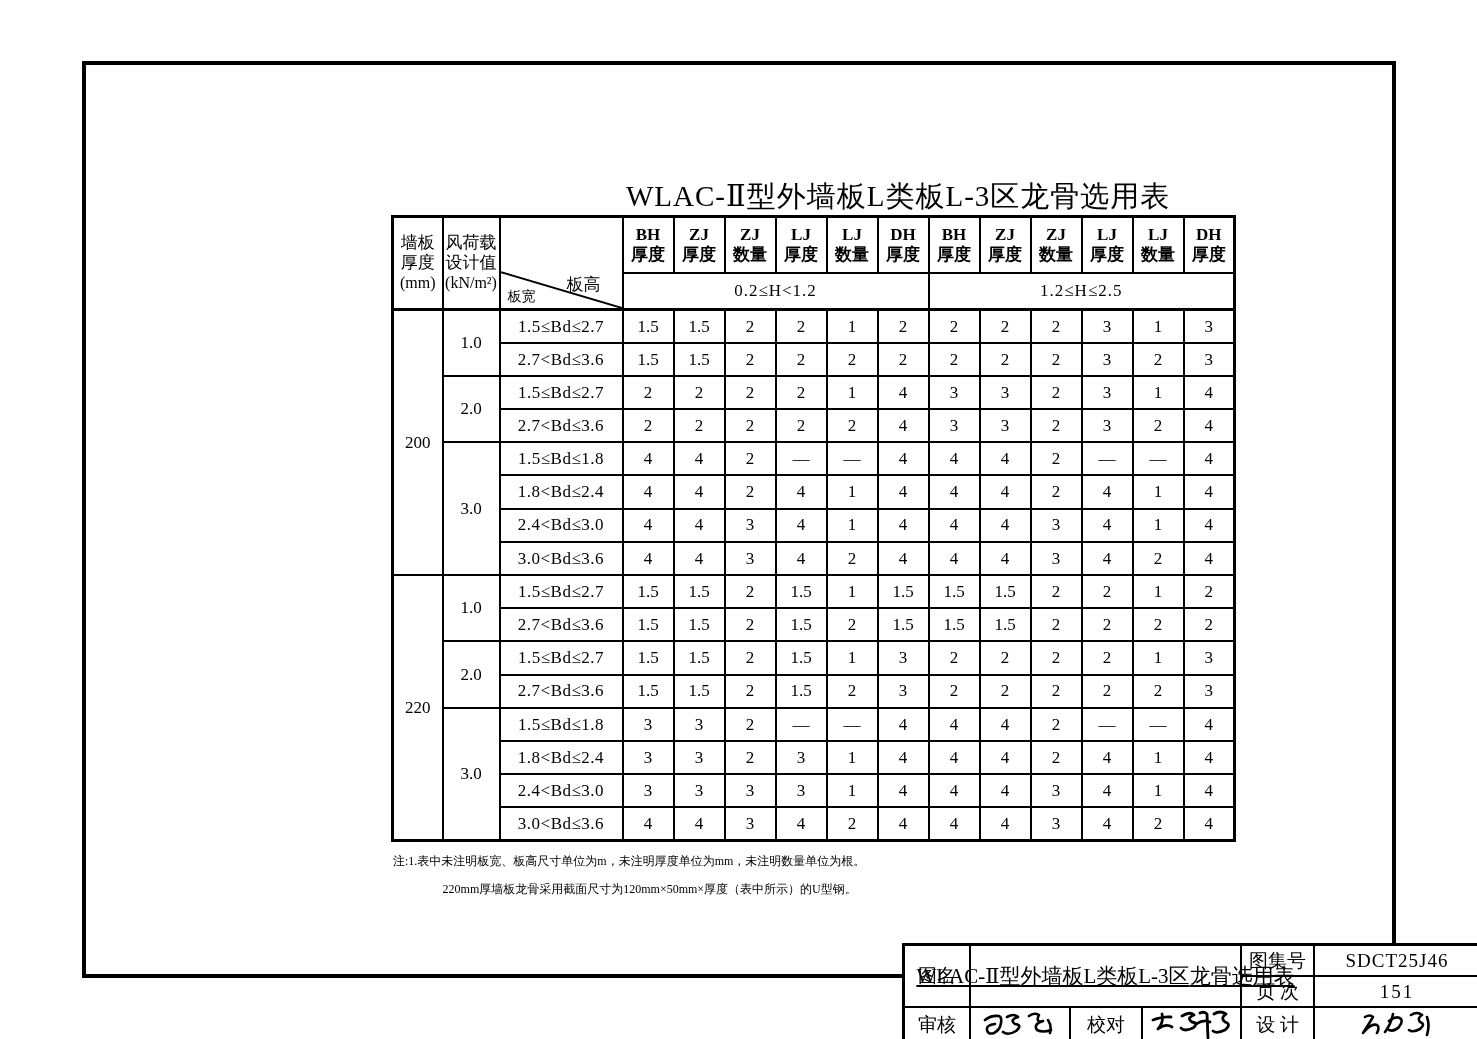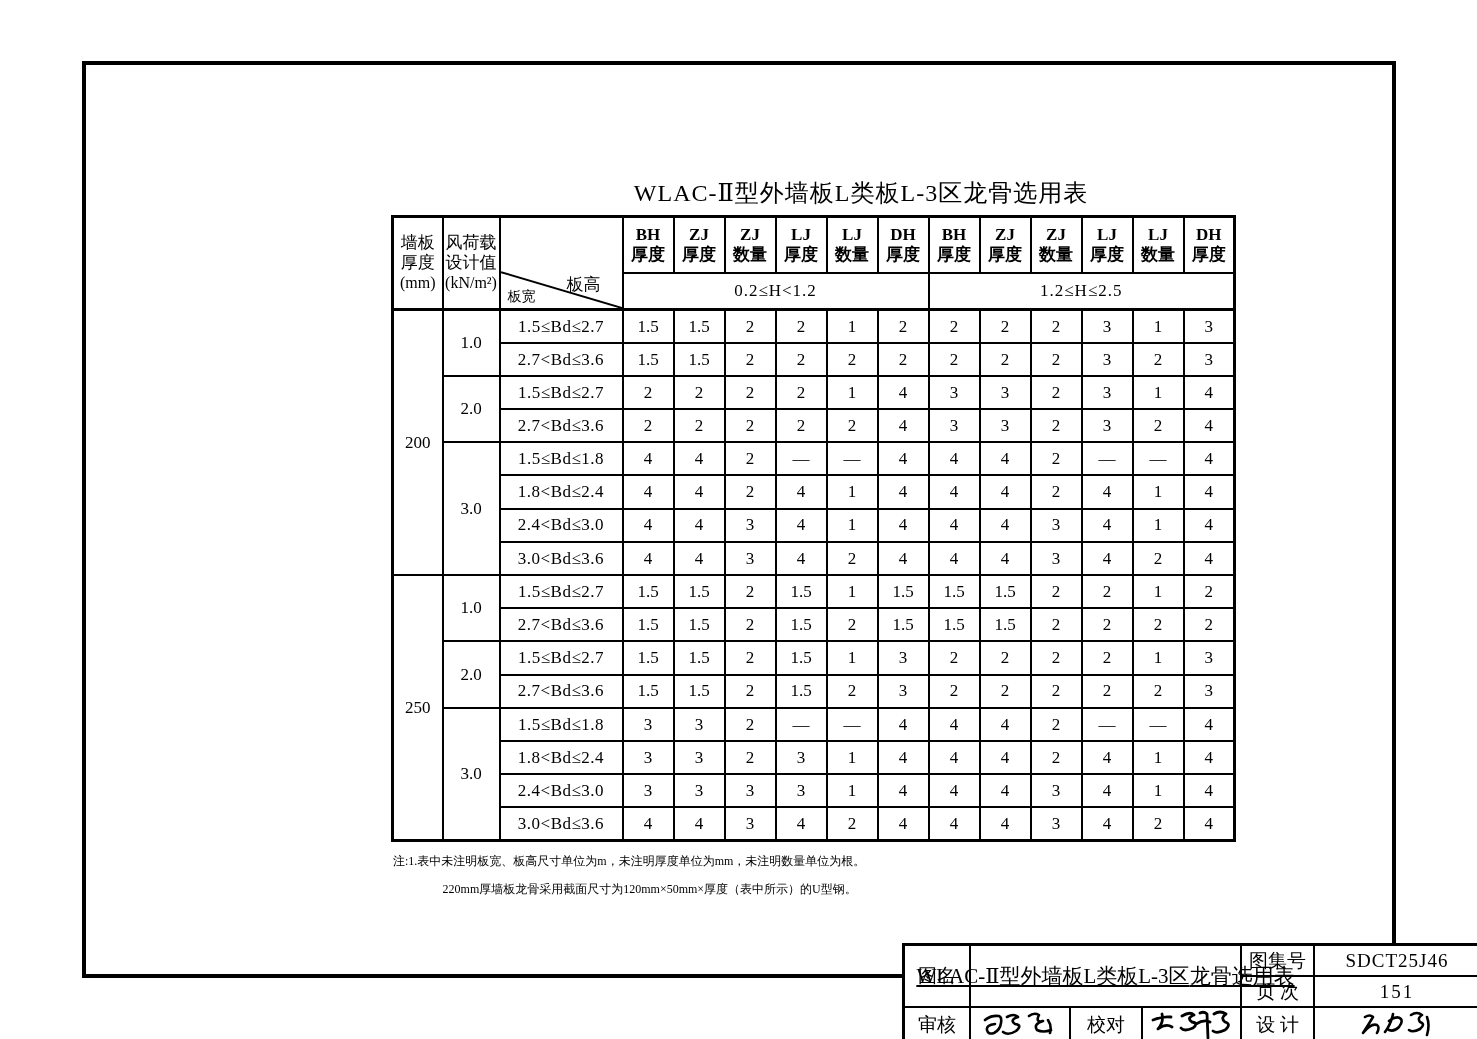--- a/index.html
+++ b/index.html
@@ -8,21 +8,21 @@
     font-family:"Liberation Serif","DejaVu Serif",serif;color:#000;overflow:hidden;
   }
   
   .frame{
     position:absolute;left:82px;top:61px;width:1314px;height:917px;
     border:4px solid #000;box-sizing:border-box;background:#fff;
   }
   
   .page-title{
     position:absolute;left:540px;top:112px;width:470px;
-    text-align:center;font-size:24px;letter-spacing:1px;white-space:nowrap;
+    text-align:center;font-size:29px;letter-spacing:1px;white-space:nowrap;
   }
   
   table.main{
     position:absolute;left:305px;top:150px;width:843px;height:627px;
     border-collapse:collapse;table-layout:fixed;
     border:3px solid #000;
   }
   table.main td{
     border:2px solid #000;text-align:center;vertical-align:middle;
     font-size:17px;padding:0;line-height:1.15;
@@ -281,21 +281,21 @@
           <td>2</td>
           <td>4</td>
           <td>4</td>
           <td>4</td>
           <td>3</td>
           <td>4</td>
           <td>2</td>
           <td>4</td>
         </tr>
         <tr>
-          <td rowspan="8">250</td>
+          <td rowspan="8">220</td>
           <td rowspan="2">1.0</td>
           <td class="bd">1.5≤Bd≤2.7</td>
           <td>1.5</td>
           <td>1.5</td>
           <td>2</td>
           <td>1.5</td>
           <td>1</td>
           <td>1.5</td>
           <td>1.5</td>
           <td>1.5</td>

